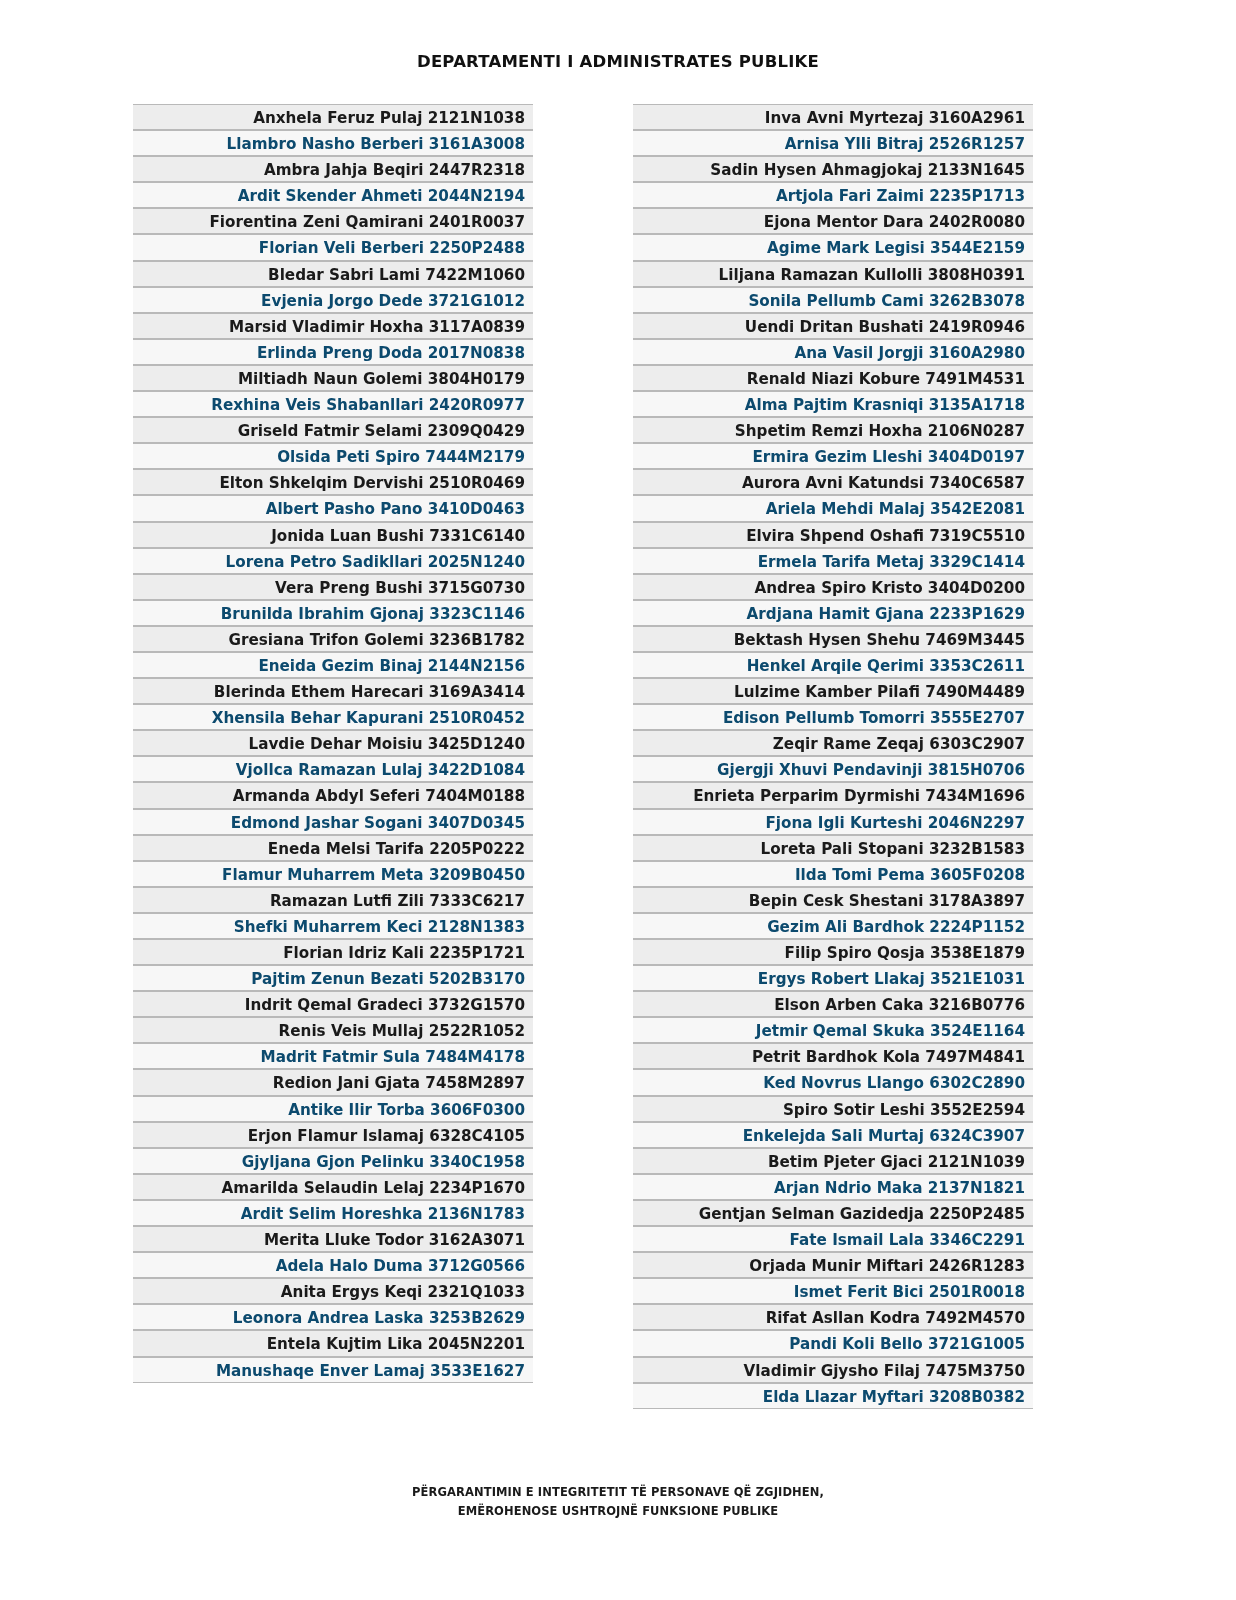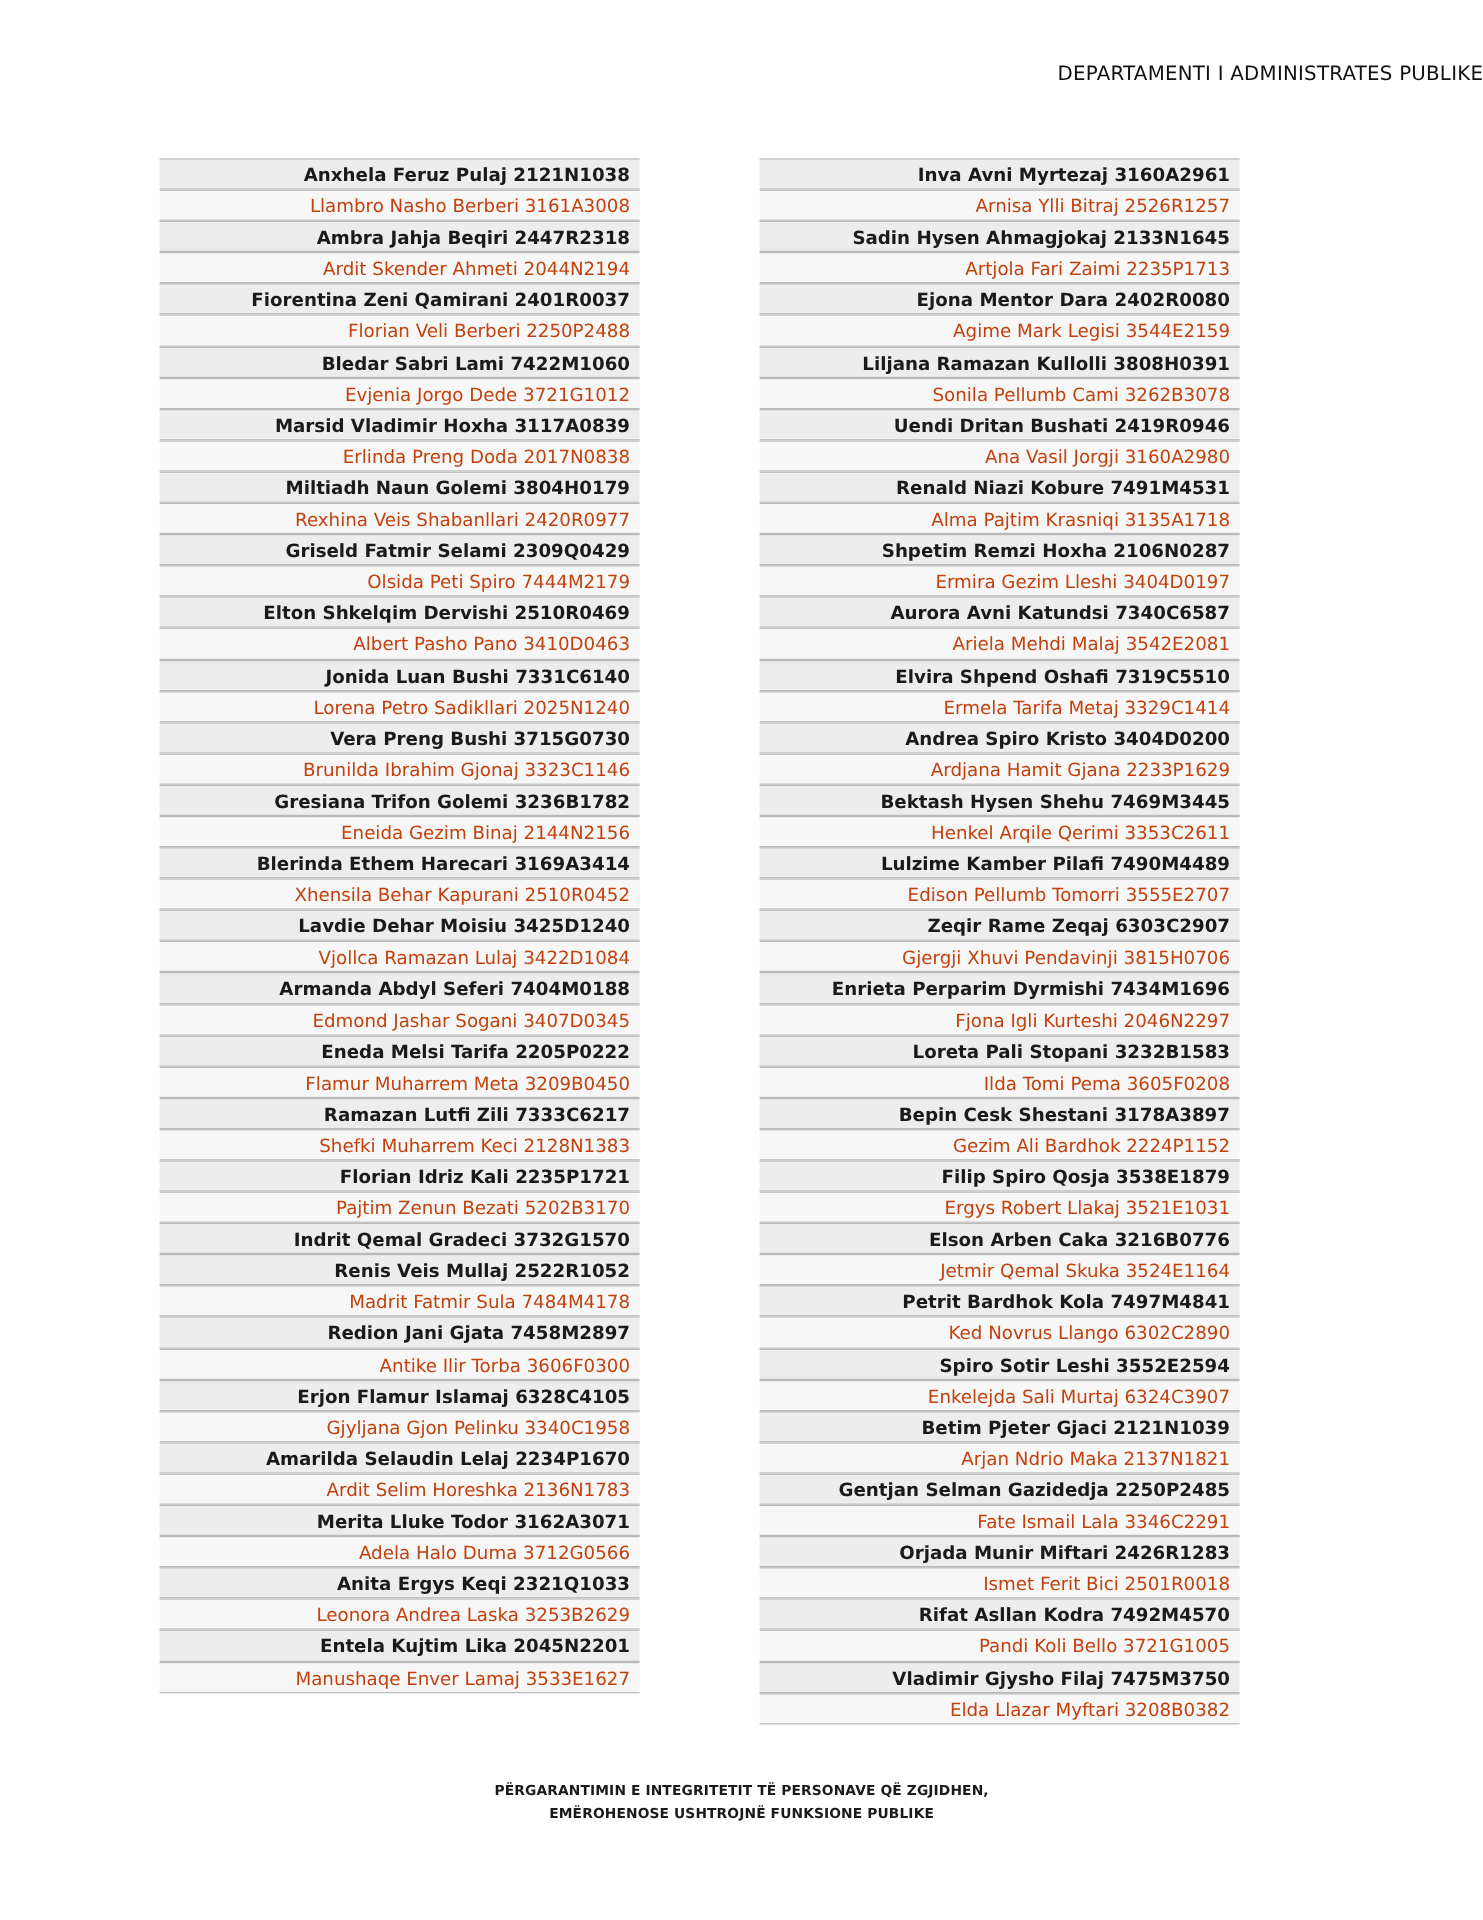--- a/index.html
+++ b/index.html
@@ -19,60 +19,59 @@
     width: 1236px;
     height: 1600px;
     position: relative;
     box-sizing: border-box;
   }
   .doc-title {
     position: absolute;
     top: 52px;
     left: 0;
     width: 1236px;
-    text-align: right;
+    text-align: center;
     font-size: 16.5px;
-    font-weight: normal;
+    font-weight: bold;
     letter-spacing: 0.2px;
     color: #111111;
   }
   .columns {
     position: absolute;
     top: 104px;
     left: 133px;
     width: 900px;
     display: flex;
     flex-direction: row;
     justify-content: space-between;
   }
   .col {
     width: 400px;
-    margin-top: 28px;
   }
   .row {
     height: 26.1px;
     line-height: 26.1px;
     box-sizing: border-box;
     font-size: 15.2px;
     text-align: right;
     padding-right: 8px;
     white-space: nowrap;
     overflow: hidden;
     border-top: 1px solid #b9b9b9;
     border-bottom: 1px solid #b9b9b9;
     color: #1a1a1a;
   }
   .row.odd {
     background: #ededed;
     font-weight: bold;
   }
   .row.even {
     background: #f7f7f7;
-    font-weight: normal;
-    color: #c2410c;
+    font-weight: bold;
+    color: #0c4a6e;
   }
   .footer {
     position: absolute;
     left: 0;
     top: 1483px;
     width: 1236px;
     text-align: center;
     font-size: 11.5px;
     font-weight: bold;
     color: #1a1a1a;

